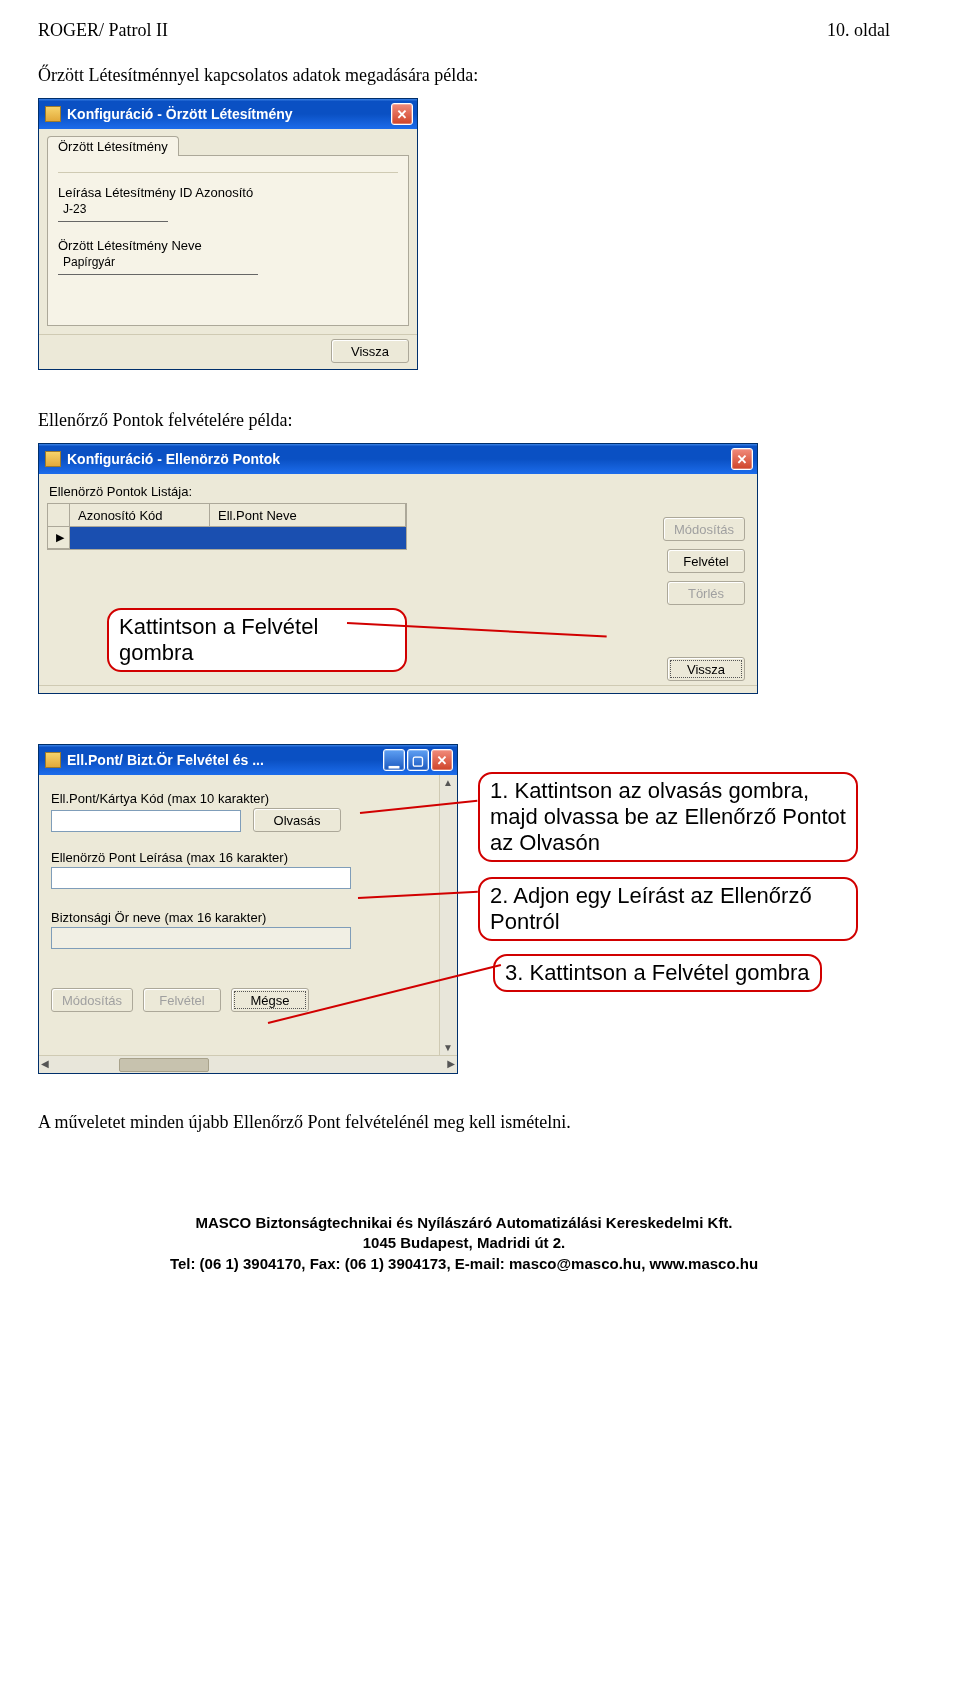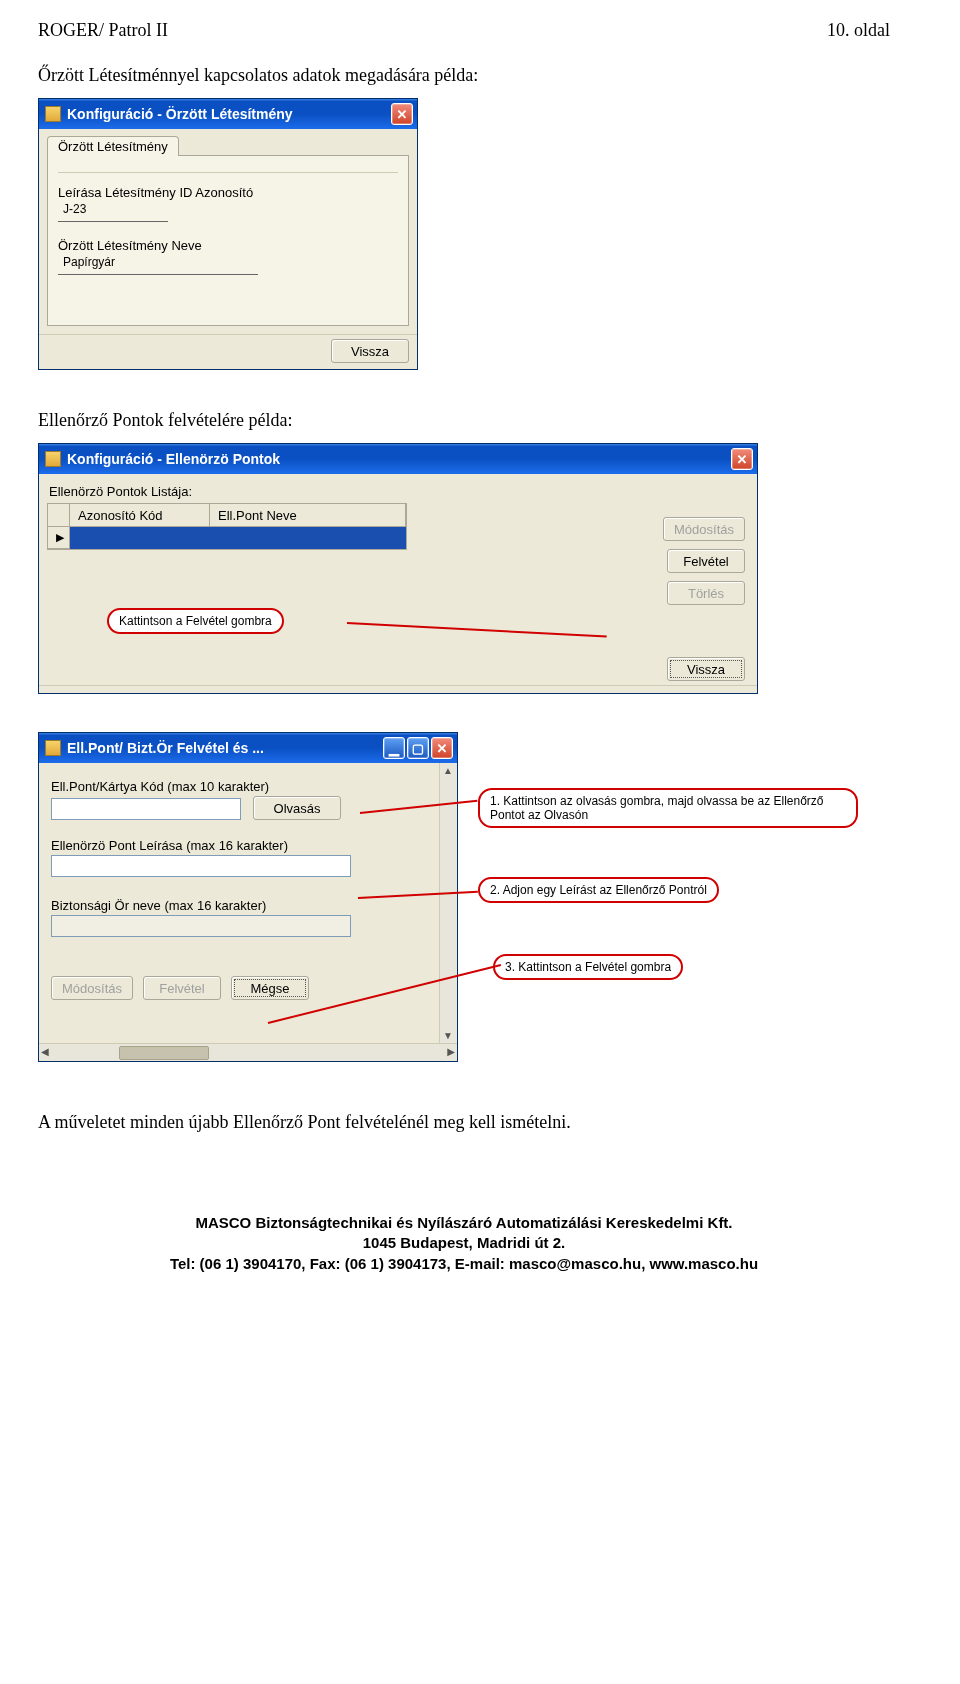--- a/index.html
+++ b/index.html
@@ -146,21 +146,21 @@
     align-items: flex-end;
     padding: 14px 4px 4px 4px;
   }
 
   
   .callout {
     border: 2px solid #d10000;
     border-radius: 14px;
     padding: 4px 10px;
     font-family: Arial, sans-serif;
-    font-size: 12px;
+    font-size: 22px;
     color: #000;
     background: #fff;
     display: inline-block;
   }
   .fig3-wrap { position: relative; }
   .abs { position: absolute; }
 
   
   .redline {
     position: absolute;
@@ -287,21 +287,21 @@
             <div class="xp-button def">Vissza</div>
           </div>
         </div>
       </div>
       <div style="height:8px;background:#ece9d8;border-top:1px solid #cfcab3"></div>
     </div>
   </div>
 
   
   <div class="fig3-wrap" style="margin-top:24px;height:360px">
-    <div class="xp-window abs" style="width:420px;left:0;top:0">
+    <div class="xp-window abs" style="width:420px;left:0;top:12px">
       <div class="xp-titlebar">
         <span class="title-icon"></span>
         <span>Ell.Pont/ Bizt.Ör Felvétel és ...</span>
         <div class="xp-btns">
           <div class="xp-min">▁</div>
           <div class="xp-max">▢</div>
           <div class="xp-close">✕</div>
         </div>
       </div>
       <div style="display:flex">
@@ -321,21 +321,21 @@
             <div class="xp-button def">Mégse</div>
           </div>
         </div>
         <div class="scrollbar-v" style="min-height:280px"></div>
       </div>
       <div class="scrollbar-h">
         <div class="scrollbar-thumb"></div>
       </div>
     </div>
 
-    <div class="callout abs" style="left:440px;top:56px;max-width:380px">1. Kattintson az olvasás gombra, majd olvassa be az Ellenőrző Pontot az Olvasón</div>
+    <div class="callout abs" style="left:440px;top:40px;max-width:380px">1. Kattintson az olvasás gombra, majd olvassa be az Ellenőrző Pontot az Olvasón</div>
     <div class="redline" style="left:322px;top:80px;width:118px;transform:rotate(-6deg)"></div>
 
     <div class="callout abs" style="left:440px;top:145px;max-width:380px">2. Adjon egy Leírást az Ellenőrző Pontról</div>
     <div class="redline" style="left:320px;top:165px;width:120px;transform:rotate(-3deg)"></div>
 
     <div class="callout abs" style="left:455px;top:222px">3. Kattintson a Felvétel gombra</div>
     <div class="redline" style="left:230px;top:290px;width:240px;transform:rotate(-14deg)"></div>
   </div>
 
   <p class="section-text" style="margin-top:20px">A műveletet minden újabb Ellenőrző Pont felvételénél meg kell ismételni.</p>

